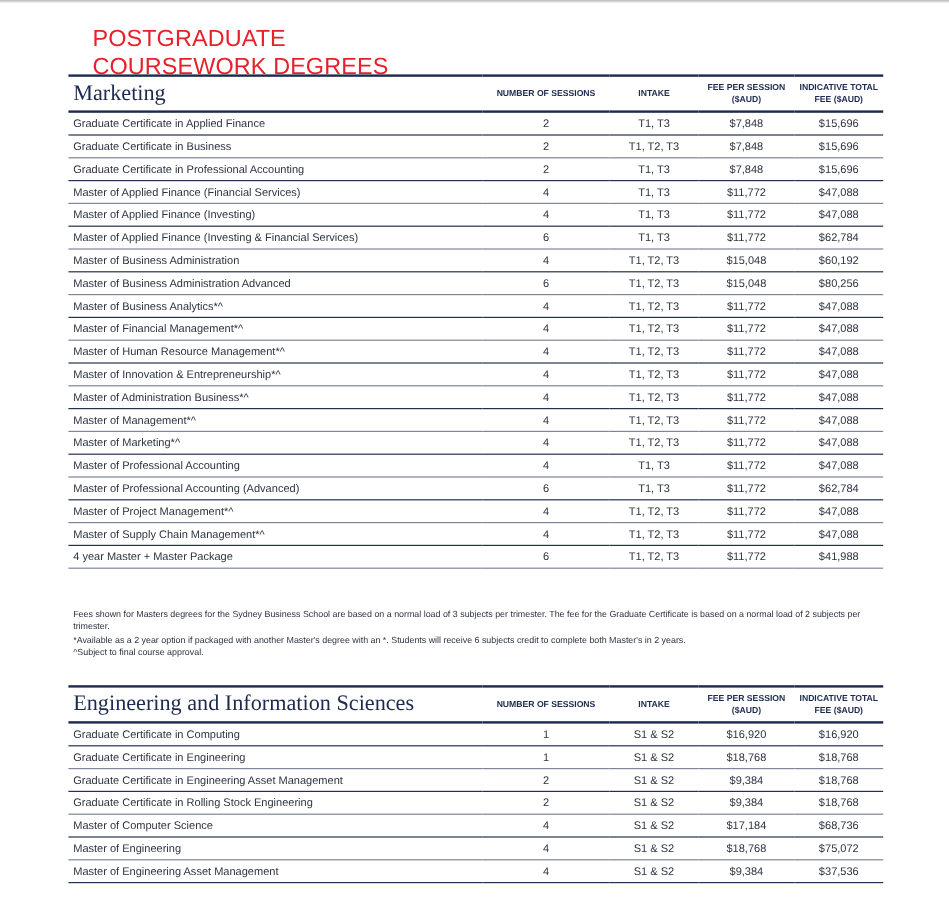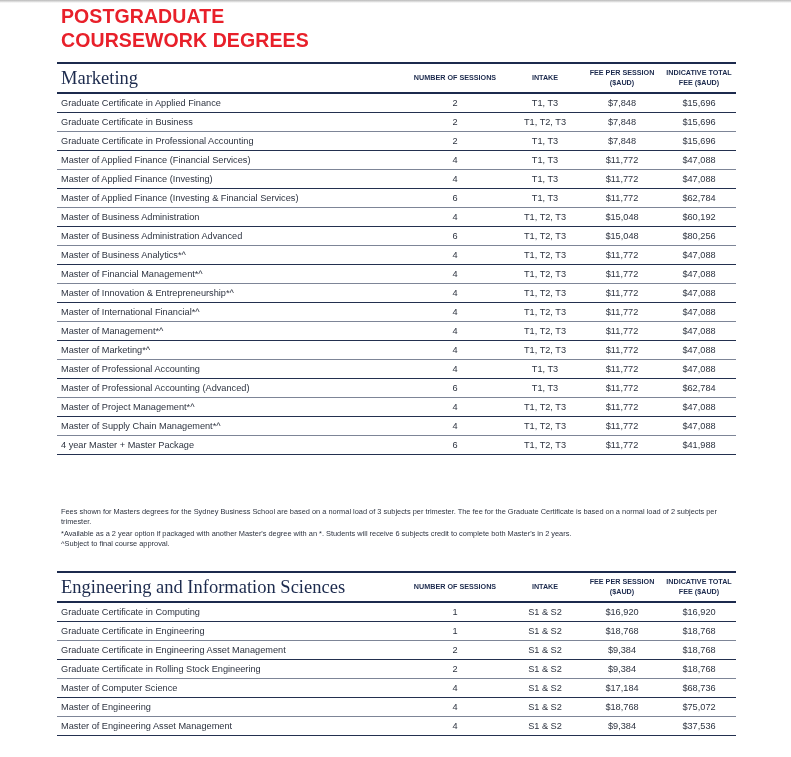--- a/index.html
+++ b/index.html
@@ -5,23 +5,23 @@
     html, body { margin: 0; padding: 0; background: #ffffff; }
     body {
       width: 791px; height: 757px; overflow: hidden; position: relative;
       font-family: "Liberation Sans", sans-serif; color: #2a2f3a;
     }
     .top-shadow {
       position: absolute; left: 0; top: 0; width: 791px; height: 3px;
       background: linear-gradient(#b9b9b9, #ffffff);
     }
     .page-title {
-      position: absolute; left: 61px; top: 4px; margin: 0;
+      position: absolute; left: 61px; top: 4px; margin: 16px;
       color: #e8202a; font-family: "Liberation Sans", sans-serif;
-      font-weight: bold; font-size: 19.5px; line-height: 24px; letter-spacing: 0.1px;
+      font-weight: normal; font-size: 19.5px; line-height: 24px; letter-spacing: 0.1px;
     }
     .section { position: absolute; left: 57px; width: 679px; }
     .sec-biz { top: 62px; }
     .sec-eng { top: 571px; }
     table { border-collapse: collapse; width: 679px; table-layout: fixed; }
     thead tr { border-top: 2px solid #1c2a4d; border-bottom: 2px solid #1c2a4d; }
     th {
       height: 28px; padding: 0; font-size: 7.2px; font-weight: bold; color: #1c2a4d;
       text-align: center; vertical-align: middle; line-height: 10px;
       font-family: "Liberation Sans", sans-serif;
@@ -143,28 +143,35 @@
           <td class="c">$47,088</td>
         </tr>
         <tr>
           <td class="name">Master of Financial Management*^</td>
           <td class="c">4</td>
           <td class="c">T1, T2, T3</td>
           <td class="c">$11,772</td>
           <td class="c">$47,088</td>
         </tr>
         <tr>
+          <td class="name">Master of Human Resource Management*^</td>
+          <td class="c">4</td>
+          <td class="c">T1, T2, T3</td>
+          <td class="c">$11,772</td>
+          <td class="c">$47,088</td>
+        </tr>
+        <tr>
           <td class="name">Master of Innovation &amp; Entrepreneurship*^</td>
           <td class="c">4</td>
           <td class="c">T1, T2, T3</td>
           <td class="c">$11,772</td>
           <td class="c">$47,088</td>
         </tr>
         <tr>
-          <td class="name">Master of International Financial*^</td>
+          <td class="name">Master of Administration Business*^</td>
           <td class="c">4</td>
           <td class="c">T1, T2, T3</td>
           <td class="c">$11,772</td>
           <td class="c">$47,088</td>
         </tr>
         <tr>
           <td class="name">Master of Management*^</td>
           <td class="c">4</td>
           <td class="c">T1, T2, T3</td>
           <td class="c">$11,772</td>

